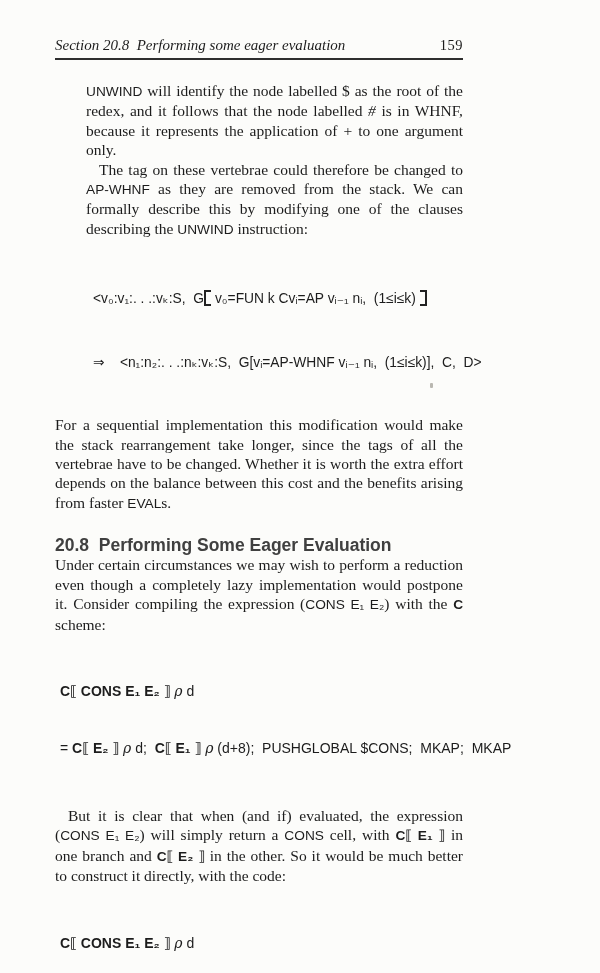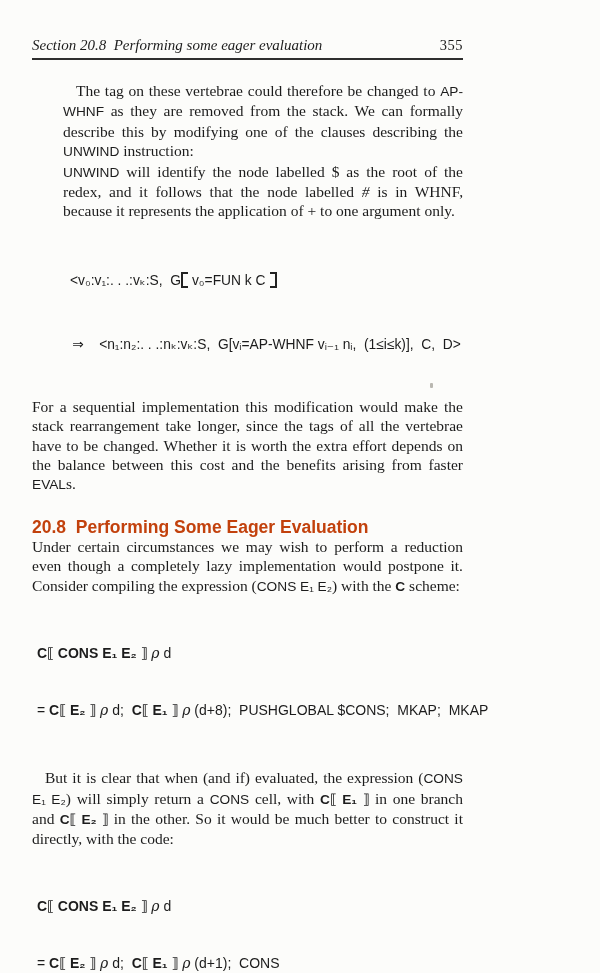--- a/index.html
+++ b/index.html
@@ -5,21 +5,21 @@
   html,body { margin:0; padding:0; }
   body {
     width:600px; height:973px;
     background:#fcfcfa;
     color:#1c1c1c;
     overflow:hidden;
   }
   .page {
     box-sizing:border-box;
     width:478px; height:973px;
-    padding:36px 15px 0 32px;
+    padding:36px 15px 0 55px;
     position:relative;
     font-family:"Liberation Serif","DejaVu Serif",serif;
   }
   
   .running-header {
     display:flex; justify-content:space-between; align-items:baseline;
     font-style:italic; font-size:15px; line-height:18px;
     white-space:pre;
   }
   .rh-page { font-style:normal; font-size:14.5px; letter-spacing:0.5px; }
@@ -55,54 +55,55 @@
   .lbr,.rbr { align-self:stretch; width:5px; margin:2px 0 3px 0; }
   .lbr { border-left:2px solid #222; border-top:2px solid #222; border-bottom:2px solid #222; }
   .rbr { border-right:2px solid #222; border-top:2px solid #222; border-bottom:2px solid #222; }
   .frow2 { margin-top:1px;text-align:center; }
 
   
   h2.heading {
     margin:22px 0 0 0;
     font-family:"Liberation Sans","DejaVu Sans",sans-serif;
     font-weight:bold; font-size:17.5px; line-height:20px;
-    white-space:pre; color:#c2410c;
+    white-space:pre; color:#404040;
   }
 
   
   .code {
     margin:10px 0 10px 5px;
     font-family:"Liberation Sans","DejaVu Sans",sans-serif;
     font-size:14px; line-height:19px;
     white-space:pre;
   }
 
   .speck { position:absolute; left:430px; top:383px; width:3px; height:5px; background:#b9b7b0; border-radius:1px; }
 </style>
 </head>
 <body>
 
 <div class="page">
 
   <div class="running-header">
     <span class="rh-title">Section 20.8  Performing some eager evaluation</span>
-    <span class="rh-page">355</span>
+    <span class="rh-page">159</span>
   </div>
   <div class="rule-line"></div>
 
   <div class="intro">
+    <p class="body"><span class="k">UNWIND</span><span> will identify the node labelled $ as the root of the redex, and it follows that the node labelled </span><span class="i">#</span><span> is in WHNF, because it represents the application of + to one argument only.</span></p>
     <p class="body indent"><span>The tag on these vertebrae could therefore be changed to </span><span class="k">AP-WHNF</span><span> as they are removed from the stack. We can formally describe this by modifying one of the clauses describing the </span><span class="k">UNWIND</span><span> instruction:</span></p>
-    <p class="body"><span class="k">UNWIND</span><span> will identify the node labelled $ as the root of the redex, and it follows that the node labelled </span><span class="i">#</span><span> is in WHNF, because it represents the application of + to one argument only.</span></p>
 
     <div class="formula">
       <div class="frow">
         <span class="ft">&lt;v₀:v₁:. . .:vₖ:S,  G</span>
         <span class="lbr"></span>
         <span class="fstack">
           <span>v₀=FUN k C</span>
+          <span>vᵢ=AP vᵢ₋₁ nᵢ,  (1≤i≤k)</span>
         </span>
         <span class="rbr"></span>
       </div>
       <div class="frow2">⇒    &lt;n₁:n₂:. . .:nₖ:vₖ:S,  G[vᵢ=AP-WHNF vᵢ₋₁ nᵢ,  (1≤i≤k)],  C,  D&gt;</div>
     </div>
   </div>
 
   <p class="body mt9"><span>For a sequential implementation this modification would make the stack rearrangement take longer, since the tags of all the vertebrae have to be changed. Whether it is worth the extra effort depends on the balance between this cost and the benefits arising from faster </span><span class="k">EVAL</span><span>s.</span></p>
 
   <h2 class="heading">20.8  Performing Some Eager Evaluation</h2>

